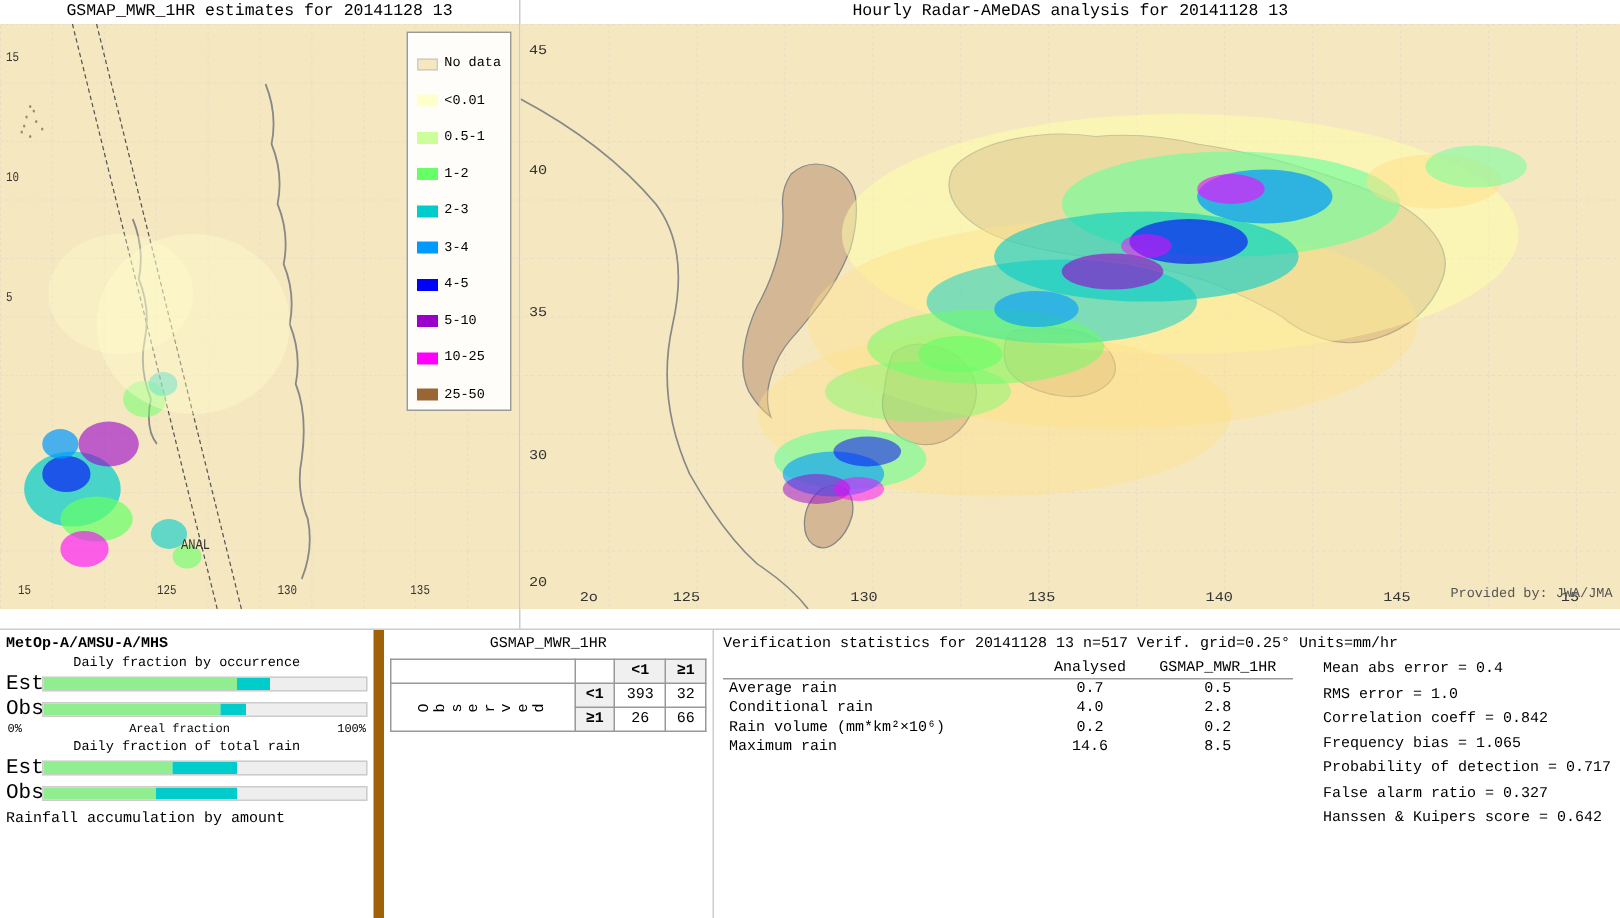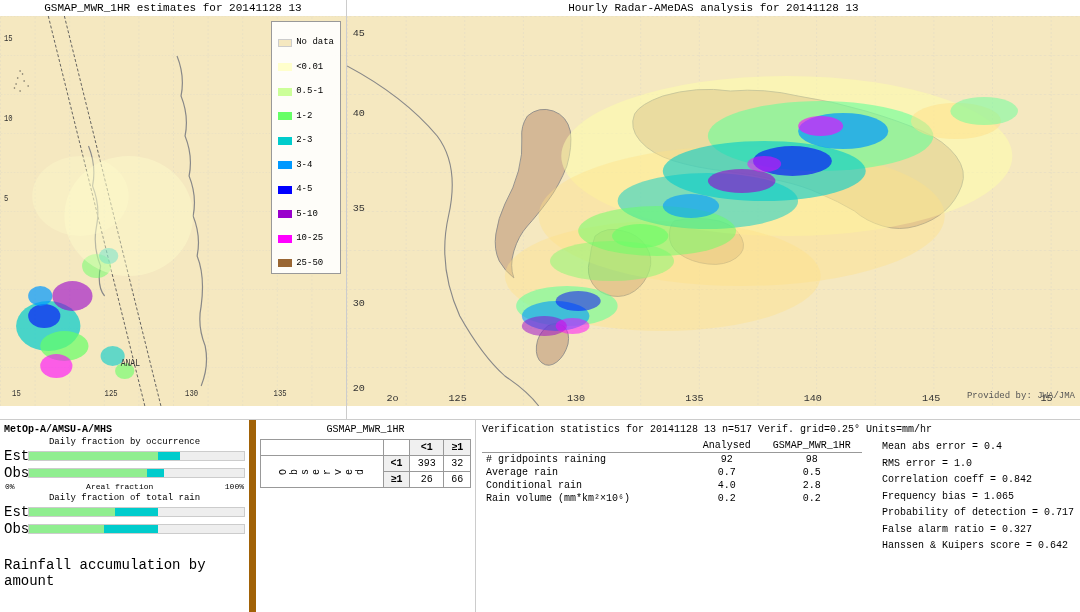--- a/index.html
+++ b/index.html
@@ -473,21 +473,21 @@
         </div>
       </div>
       <div class="bar-row">
         <span class="bar-label">Obs.</span>
         <div class="bar-track">
           <div class="bar-fill-green" style="width:35%;"></div>
           <div class="bar-fill-cyan" style="width:25%; left:35%;"></div>
         </div>
       </div>
 
-      <div style="margin-top: 20px; font-size: 14px;">Rainfall accumulation by amount</div>
+      <div style="margin-top: 4px; font-size: 10px;">Rainfall accumulation by amount</div>
     </div>
 
     <div class="bottom-middle">
       <div class="contingency-title">GSMAP_MWR_1HR</div>
       <table class="contingency-table">
         <tbody>
             <tr>
           <td></td>
           <td></td>
           <th>&lt;1</th>
@@ -518,39 +518,39 @@
               <tbody>
                   <tr>
                 <td style="width:180px;"></td>
                 <td style="text-align:center; width:60px;">Analysed</td>
                 <td style="text-align:center; width:80px;">GSMAP_MWR_1HR</td>
               </tr>
               <tr>
                 <td colspan="3" style="border-top:1px solid #999; padding:0;"></td>
               </tr>
               <tr>
-                <td># gridpoints raining</td>
-                <td style="text-align:center;">92</td>
-                <td style="text-align:center;">98</td>
-              </tr>
-              <tr>
                 <td>Average rain</td>
                 <td style="text-align:center;">0.7</td>
                 <td style="text-align:center;">0.5</td>
               </tr>
               <tr>
                 <td>Conditional rain</td>
                 <td style="text-align:center;">4.0</td>
                 <td style="text-align:center;">2.8</td>
               </tr>
               <tr>
                 <td>Rain volume (mm*km²×10⁶)</td>
                 <td style="text-align:center;">0.2</td>
                 <td style="text-align:center;">0.2</td>
               </tr>
+              <tr>
+                <td>Maximum rain</td>
+                <td style="text-align:center;">14.6</td>
+                <td style="text-align:center;">8.5</td>
+              </tr>
             </tbody>
               </table>
           </div>
 
           <div class="stats-right-col">
             <div>Mean abs error = 0.4</div>
             <div>RMS error = 1.0</div>
             <div>Correlation coeff = 0.842</div>
             <div>Frequency bias = 1.065</div>
             <div>Probability of detection = 0.717</div>

